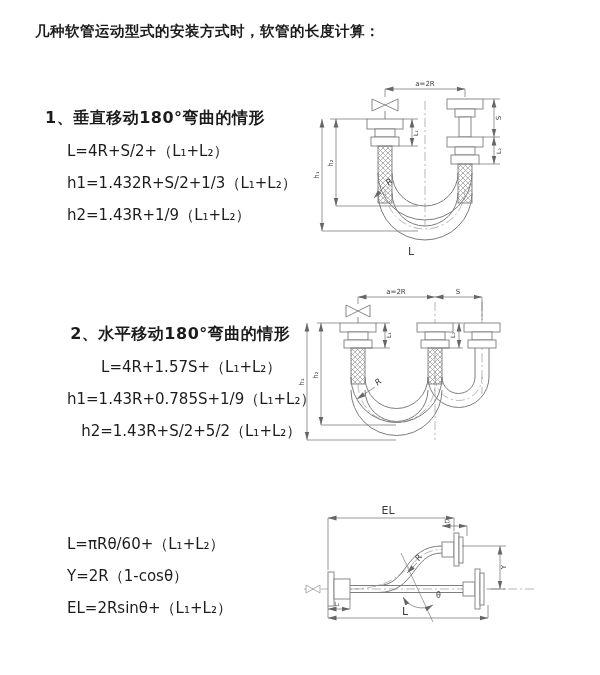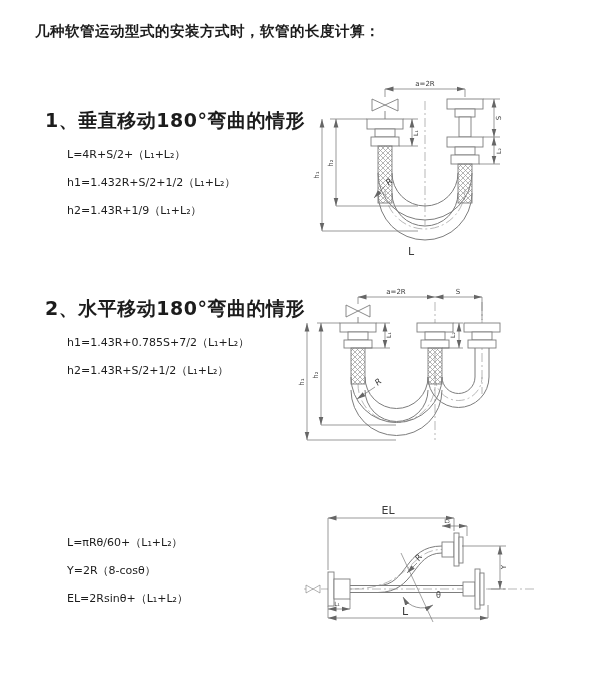--- a/index.html
+++ b/index.html
@@ -1,21 +1,21 @@
 <!DOCTYPE html>
 <html><head>
 <meta charset="utf-8">
 <style>
   html,body{margin:0;padding:0;background:#fff;}
   .page{position:relative;width:537px;height:675px;background:#ffffff;overflow:hidden;
         font-family:"DejaVu Sans","Liberation Sans",sans-serif;color:#1c1c1c;}
   .doc-title{position:absolute;left:35px;top:22px;font-size:14.5px;font-weight:600;letter-spacing:0.5px;}
   .sec{position:absolute;left:45px;}
-  .sec-h{font-size:19px;font-weight:600;letter-spacing:0.5px;}
-  .formula{font-size:11px;margin:13px 0 0 22px;white-space:nowrap;}
+  .sec-h{font-size:16px;font-weight:600;letter-spacing:0.5px;}
+  .formula{font-size:15px;margin:13px 0 0 22px;white-space:nowrap;}
   .diag{position:absolute;}
   .diag .cl line,.diag .cl path{stroke:#9a9a9a;stroke-width:0.7;fill:none;stroke-dasharray:9 3 2 3;}
   .diag .hose path,.diag .hose line{stroke:#7d7d7d;stroke-width:1;fill:none;}
   .diag .fit rect,.diag .fit path,.diag .fit line{stroke:#7d7d7d;stroke-width:0.9;fill:#ffffff;}
   .diag .dim line,.diag .dim path{stroke:#6e6e6e;stroke-width:0.7;fill:none;}
   .diag text{fill:#3c3c3c;font-family:"DejaVu Sans","Liberation Sans",sans-serif;}
   .lb{font-size:7px;}
   .sm{font-size:6px;}
   .lbth{font-size:8px;}
   .lbBig{font-size:11px;fill:#333333;}
@@ -24,21 +24,21 @@
 </head>
 <body>
 
 <div class="page">
 
   <div class="doc-title">几种软管运动型式的安装方式时，软管的长度计算：</div>
 
   <div class="sec" style="top:108px;">
     <div class="sec-h">1、垂直移动180°弯曲的情形</div>
     <div class="formula">L=4R+S/2+（L₁+L₂）</div>
-    <div class="formula">h1=1.432R+S/2+1/2（L₁+L₂）</div>
+    <div class="formula">h1=1.432R+S/2+1/3（L₁+L₂）</div>
     <div class="formula">h2=1.43R+1/9（L₁+L₂）</div>
   </div>
 
   <svg class="diag" style="left:308px;top:73px;" width="258" height="186" viewBox="0 0 258 186">
     <defs>
       <marker id="m1" markerWidth="9" markerHeight="6" refX="8.5" refY="3" orient="auto-start-reverse" markerUnits="userSpaceOnUse">
         <path d="M0,0.6 L8.5,3 L0,5.4 Z" fill="#666"></path>
       </marker>
       <pattern id="ht1" width="5" height="5" patternUnits="userSpaceOnUse">
         <path d="M0,5 L5,0 M0,0 L5,5" stroke="#979797" stroke-width="0.7" fill="none"></path>
@@ -96,24 +96,25 @@
     <text class="lb" x="117" y="13" text-anchor="middle">a=2R</text>
     <text class="lb sm" transform="translate(110,60) rotate(-90)" text-anchor="middle">L₁</text>
     <text class="lb" transform="translate(193,45) rotate(-90)" text-anchor="middle">S</text>
     <text class="lb sm" transform="translate(193,78) rotate(-90)" text-anchor="middle">L₂</text>
     <text class="lb" transform="translate(11,102) rotate(-90)" text-anchor="middle">h₁</text>
     <text class="lb" transform="translate(25,90) rotate(-90)" text-anchor="middle">h₂</text>
     <text class="lbR" transform="translate(83,111) rotate(-40)" text-anchor="middle">R</text>
     <text class="lbBig" x="100" y="182">L</text>
   </svg>
 
-  <div class="sec" style="top:296px;">
+  <div class="sec" style="top:324px;text-align:center;">
     <div class="sec-h">2、水平移动180°弯曲的情形</div>
-    <div class="formula">h1=1.43R+0.785S+7/2（L₁+L₂）</div>
-    <div class="formula">h2=1.43R+S/2+1/2（L₁+L₂）</div>
+    <div class="formula">L=4R+1.57S+（L₁+L₂）</div>
+    <div class="formula">h1=1.43R+0.785S+1/9（L₁+L₂）</div>
+    <div class="formula">h2=1.43R+S/2+5/2（L₁+L₂）</div>
   </div>
 
   <svg class="diag" style="left:295px;top:282px;" width="275" height="180" viewBox="0 0 275 180">
     <defs>
       <marker id="m2" markerWidth="9" markerHeight="6" refX="8.5" refY="3" orient="auto-start-reverse" markerUnits="userSpaceOnUse">
         <path d="M0,0.6 L8.5,3 L0,5.4 Z" fill="#666"></path>
       </marker>
       <pattern id="ht2" width="5" height="5" patternUnits="userSpaceOnUse">
         <path d="M0,5 L5,0 M0,0 L5,5" stroke="#979797" stroke-width="0.7" fill="none"></path>
       </pattern>
@@ -176,21 +177,21 @@
     <text class="lb" x="163" y="12" text-anchor="middle">S</text>
     <text class="lb sm" transform="translate(96,53) rotate(-90)" text-anchor="middle">L₁</text>
     <text class="lb sm" transform="translate(160,53) rotate(-90)" text-anchor="middle">L₂</text>
     <text class="lb" transform="translate(9,100) rotate(-90)" text-anchor="middle">h₁</text>
     <text class="lb" transform="translate(23,93) rotate(-90)" text-anchor="middle">h₂</text>
     <text class="lbR" transform="translate(85,102) rotate(-40)" text-anchor="middle">R</text>
   </svg>
 
   <div class="sec" style="top:522px;">
     <div class="formula">L=πRθ/60+（L₁+L₂）</div>
-    <div class="formula">Y=2R（8-cosθ）</div>
+    <div class="formula">Y=2R（1-cosθ）</div>
     <div class="formula">EL=2Rsinθ+（L₁+L₂）</div>
   </div>
 
   <svg class="diag" style="left:300px;top:498px;" width="292" height="162" viewBox="0 0 292 162">
     <defs>
       <marker id="m3" markerWidth="9" markerHeight="6" refX="8.5" refY="3" orient="auto-start-reverse" markerUnits="userSpaceOnUse">
         <path d="M0,0.6 L8.5,3 L0,5.4 Z" fill="#666"></path>
       </marker>
     </defs>
 

